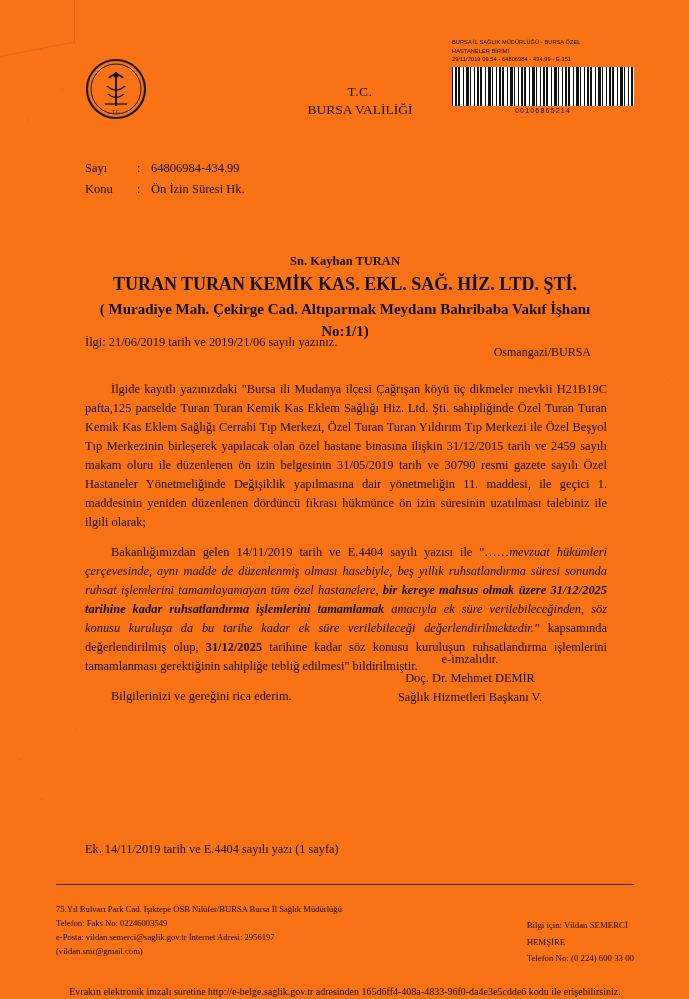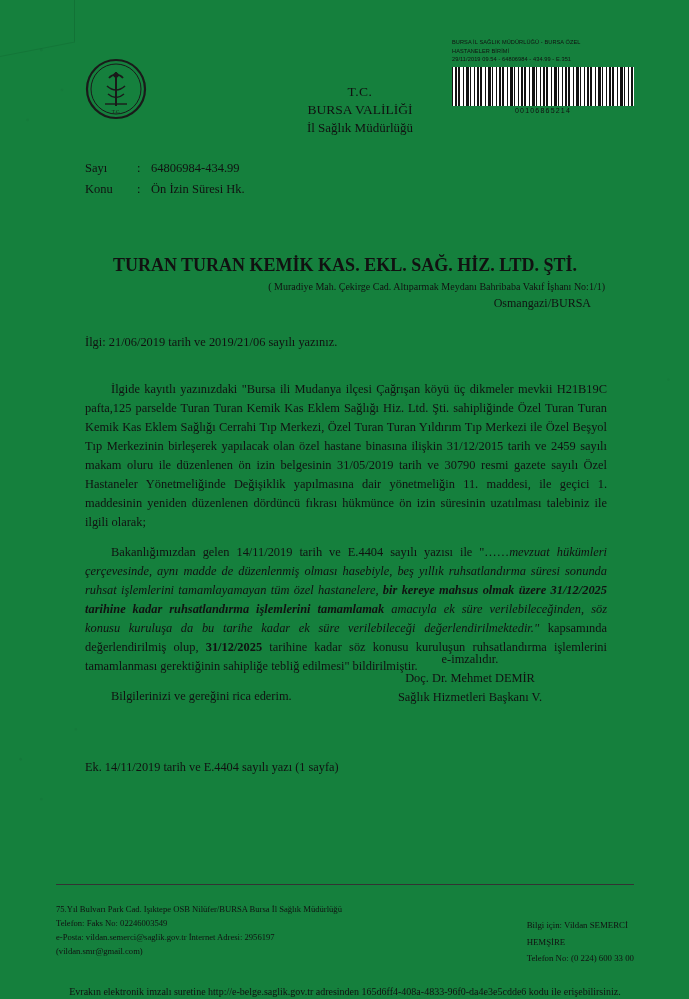--- a/index.html
+++ b/index.html
@@ -7,21 +7,21 @@
     padding: 0;
     background: #b8b8b8;
   }
   body {
     font-family: "Liberation Serif", serif;
   }
   .page {
     position: relative;
     width: 689px;
     height: 999px;
-    background: #15803d;
+    background: #f97316;
     overflow: hidden;
     box-sizing: border-box;
   }
   
   .scan-noise {
     position: absolute;
     inset: 0;
     pointer-events: none;
     background:
       radial-gradient(circle at 6% 5%, rgba(0,0,0,0.05) 0 1px, transparent 2px),
@@ -111,21 +111,21 @@
     position: absolute;
     left: 85px; top: 252px;
     width: 520px;
     text-align: center;
     font-size: 12.5px;
     line-height: 1.5;
     color: #111;
   }
   .addressee .name { font-weight: bold; }
   .addressee .company { font-weight: bold; font-size: 18px; }
-  .addressee .addr { font-size: 10px; font-weight: normal; text-align: right; }
+  .addressee .addr { font-size: 15px; font-weight: bold; }
   .addressee .city { text-align: right; font-size: 12px; padding-right: 14px; }
 
   
   .body-text {
     position: absolute;
     left: 85px; top: 333px;
     width: 522px;
     font-size: 12.4px;
     line-height: 1.53;
     color: #111;
@@ -147,21 +147,21 @@
     font-size: 12.4px;
     line-height: 1.55;
     color: #111;
   }
   .signature .eimza { display: block; }
   .signature .sgn-name { font-weight: normal; }
 
   
   .attachment {
     position: absolute;
-    left: 85px; top: 760px;
+    left: 85px; top: 842px;
     font-size: 12.3px;
     color: #111;
   }
 
   
   .footer {
     position: absolute;
     left: 56px; top: 884px;
     width: 578px;
     border-top: 1px solid #333;
@@ -205,37 +205,37 @@
     <div class="stamp-text">BURSA İL SAĞLIK MÜDÜRLÜĞÜ - BURSA ÖZEL</div>
     <div class="stamp-text">HASTANELER BİRİMİ</div>
     <div class="stamp-text">29/11/2019 09.54 - 64806984 - 434.99 - E.351</div>
     <div class="barcode"></div>
     <div class="barcode-num">00106865214</div>
   </div>
 
   <div class="header-title">
     <div class="l1">T.C.</div>
     <div class="l2">BURSA VALİLİĞİ</div>
-    <div class="l3">İl Sağlık Müdürlüğü</div>
   </div>
 
   <div class="meta">
     <div class="meta-row">
       <span class="meta-key">Sayı</span>
       <span class="meta-colon">:</span>
       <span>64806984-434.99</span>
     </div>
     <div class="meta-row">
       <span class="meta-key">Konu</span>
       <span class="meta-colon">:</span>
       <span>Ön İzin Süresi Hk.</span>
     </div>
   </div>
 
   <div class="addressee">
+    <div class="name">Sn. Kayhan TURAN</div>
     <div class="company">TURAN TURAN KEMİK KAS. EKL. SAĞ. HİZ. LTD. ŞTİ.</div>
     <div class="addr">( Muradiye Mah. Çekirge Cad. Altıparmak Meydanı Bahribaba Vakıf İşhanı No:1/1)</div>
     <div class="city">Osmangazi/BURSA</div>
   </div>
 
   <div class="body-text">
     <p class="ilgi">İlgi: 21/06/2019 tarih ve 2019/21/06 sayılı yazınız.</p>
     <p class="indent">İlgide kayıtlı yazınızdaki "Bursa ili Mudanya ilçesi Çağrışan köyü üç dikmeler mevkii H21B19C pafta,125 parselde Turan Turan Kemik Kas Eklem Sağlığı Hiz. Ltd. Şti. sahipliğinde Özel Turan Turan Kemik Kas Eklem Sağlığı Cerrahi Tıp Merkezi, Özel Turan Turan Yıldırım Tıp Merkezi ile Özel Beşyol Tıp Merkezinin birleşerek yapılacak olan özel hastane binasına ilişkin 31/12/2015 tarih ve 2459 sayılı makam oluru ile düzenlenen ön izin belgesinin 31/05/2019 tarih ve 30790 resmi gazete sayılı Özel Hastaneler Yönetmeliğinde Değişiklik yapılmasına dair yönetmeliğin 11. maddesi, ile geçici 1. maddesinin yeniden düzenlenen dördüncü fıkrası hükmünce ön izin süresinin uzatılması talebiniz ile ilgili olarak;</p>
     <p class="indent">
       <span>Bakanlığımızdan gelen 14/11/2019 tarih ve E.4404 sayılı yazısı ile "……</span><span class="ital">mevzuat hükümleri çerçevesinde, aynı madde de düzenlenmiş olması hasebiyle, beş yıllık ruhsatlandırma süresi sonunda ruhsat işlemlerini tamamlayamayan tüm özel hastanelere, </span><span class="bi">bir kereye mahsus olmak üzere 31/12/2025 tarihine kadar ruhsatlandırma işlemlerini tamamlamak </span><span class="ital">amacıyla ek süre verilebileceğinden, söz konusu kuruluşa da bu tarihe kadar ek süre verilebileceği değerlendirilmektedir." </span><span>kapsamında değerlendirilmiş olup, </span><span class="b">31/12/2025</span><span> tarihine kadar söz konusu kuruluşun ruhsatlandırma işlemlerini tamamlanması gerektiğinin sahipliğe tebliğ edilmesi" bildirilmiştir.</span>

